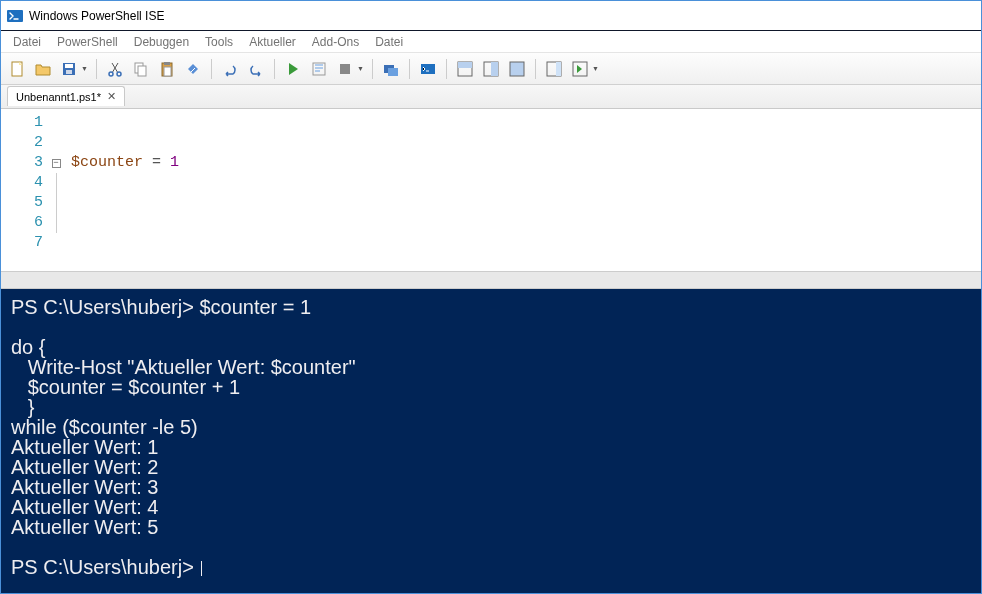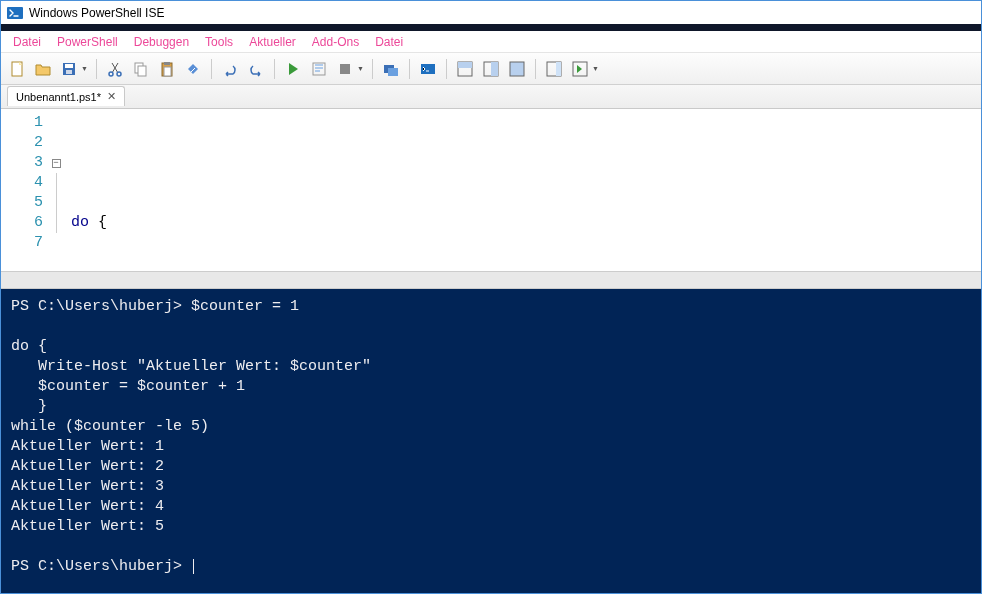--- a/index.html
+++ b/index.html
@@ -1,23 +1,23 @@
 <!DOCTYPE html>
 <html><head>
 <meta charset="utf-8">
 <style>
 * { margin: 0; padding: 0; box-sizing: border-box; }
 body { font-family: "Segoe UI", Tahoma, sans-serif; font-size: 12px; background: #fff; width: 982px; height: 594px; overflow: hidden; border: 1px solid #4a90d9; display: flex; flex-direction: column; }
 
-.titlebar { height: 30px; background: #fff; display: flex; align-items: center; padding: 0 6px; border-bottom: 7px solid #0f172a; }
+.titlebar { height: 30px; background: #fff; display: flex; align-items: center; padding: 0 6px; border-bottom: 1px solid #0f172a; }
 .titlebar .app-icon { width: 16px; height: 16px; margin-right: 6px; }
 .titlebar .title { font-size: 12px; color: #000; }
 
 .menubar { height: 22px; background: #fff; display: flex; align-items: center; padding: 0 4px; border-bottom: 1px solid #e5e5e5; }
-.menubar .menu-item { padding: 2px 8px; font-size: 12px; color: #ec4899; cursor: default; }
+.menubar .menu-item { padding: 2px 8px; font-size: 12px; color: #737373; cursor: default; }
 
 .toolbar { height: 32px; background: linear-gradient(#fdfdfd,#f0f0f0); display: flex; align-items: center; padding: 0 4px; border-bottom: 1px solid #d0d0d0; gap: 2px; }
 .toolbar .btn { width: 24px; height: 24px; display: flex; align-items: center; justify-content: center; cursor: default; border-radius: 2px; }
 .toolbar .sep { width: 1px; height: 20px; background: #ccc; margin: 0 4px; }
 .toolbar .darrow { font-size: 7px; color: #555; margin-left: -2px; margin-right: 2px; cursor: default; }
 
 .tabbar { height: 24px; background: linear-gradient(#f7f7f7,#ededed); display: flex; align-items: flex-start; padding: 0 6px; border-bottom: 1px solid #c9c9c9; }
 .tab { background: #fff; border: 1px solid #c9c9c9; border-bottom: none; border-radius: 3px 3px 0 0; padding: 3px 8px; font-size: 11px; display: flex; align-items: center; gap: 6px; position: relative; top: 1px; }
 .tab .close { font-size: 11px; color: #555; cursor: default; }
 
@@ -34,21 +34,21 @@
 .c-op { color: #555; }
 .c-num { color: #800080; }
 .c-kw { color: #00008b; }
 .c-cmd { color: #0000ff; }
 .c-str { color: #8b0000; }
 .c-punc { color: #000; }
 .c-flag { color: #000080; }
 
 .splitter { height: 18px; background: #e8e8e8; border-top: 1px solid #ccc; border-bottom: 1px solid #ccc; }
 
-.console { flex: 1; background: #012456; color: #eeedf0; font-family: Liberation Mono, monospace; font-size: 15px; line-height: 20px; padding: 8px 10px; white-space: pre; overflow: hidden; }
+.console { flex: 1; background: #012456; color: #eeedf0; font-family: Liberation Sans, sans-serif; font-size: 20px; line-height: 20px; padding: 8px 10px; white-space: pre; overflow: hidden; }
 .console .cursor { display:inline-block; width:1px; height:15px; background:#eeedf0; vertical-align:middle; margin-left:2px; }
 
 svg { display: block; }
 </style>
 </head>
 <body>
 
 <div class="titlebar">
   <span class="app-icon">
     <svg width="16" height="16" viewBox="0 0 16 16">
@@ -221,20 +221,21 @@
       </div>
     <div>
         <span class="foldline"></span>
       </div>
     <div>
         <span class="foldline"></span>
       </div>
     <div></div>
   </div>
   <div class="code">
+    <div><span class="c-var">$counter</span><span class="c-op"> = </span><span class="c-num">1</span></div>
     <div></div>
     <div><span class="c-kw">do</span><span class="c-punc"> {</span></div>
     <div><span>    </span><span class="c-cmd">Write-Host</span><span> </span><span class="c-str">"Aktueller Wert: $counter"</span></div>
     <div><span>    </span><span class="c-var">$counter</span><span class="c-op"> = </span><span class="c-var">$counter</span><span class="c-op"> + </span><span class="c-num">1</span></div>
     <div><span>    </span><span class="c-punc">}</span></div>
     <div><span class="c-kw">while</span><span> </span><span class="c-punc">(</span><span class="c-var">$counter</span><span class="c-flag"> -le </span><span class="c-num">5</span><span class="c-punc">)</span></div>
   </div>
 </div>
 
 <div class="splitter"></div>

